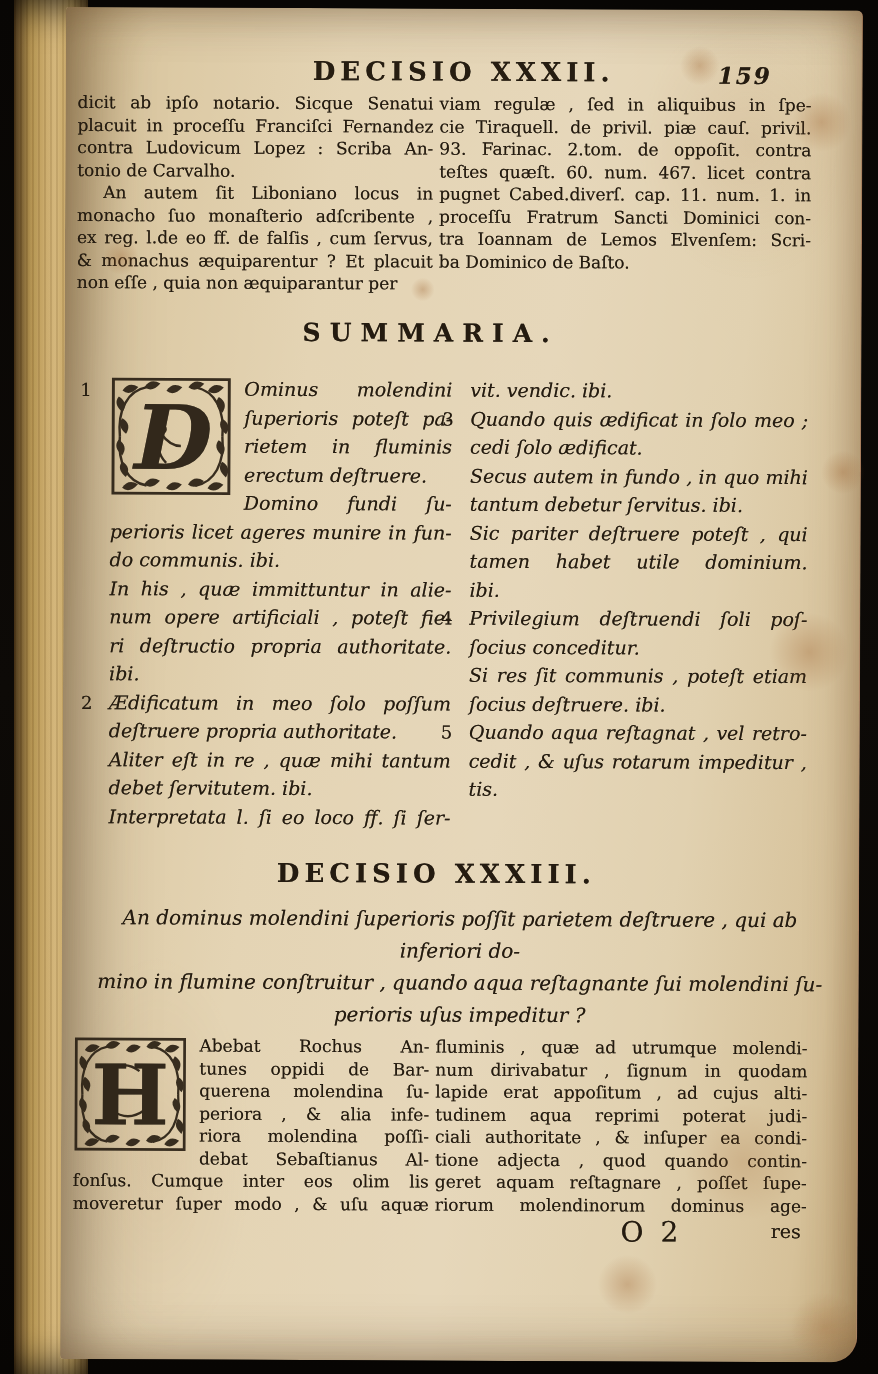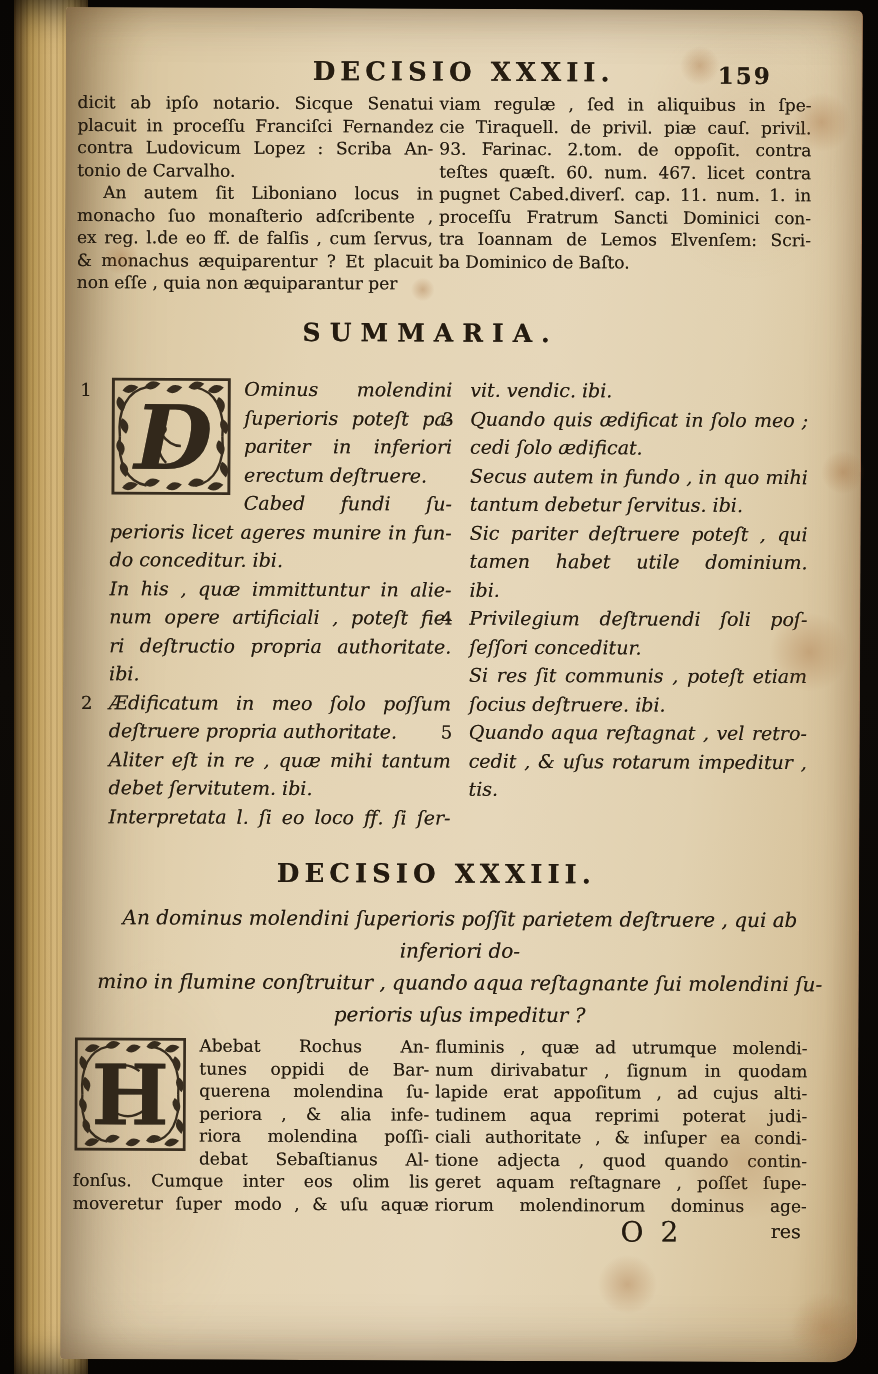--- a/index.html
+++ b/index.html
@@ -20,21 +20,21 @@
       radial-gradient(closest-side at 12% 85%,rgba(140,90,40,.08),transparent),
       linear-gradient(97deg,#c9b184 0%,#dbc8a2 9%,#e4d4b4 30%,#e6d7ba 55%,#e1d1b0 75%,#d6c199 92%,#c2a87a 100%);
     box-shadow:inset 48px 0 70px -30px rgba(70,45,20,.50),
                inset -26px 0 50px -25px rgba(110,70,35,.45),
                inset 0 30px 50px -30px rgba(90,60,30,.35),
                inset 0 -35px 60px -35px rgba(90,60,30,.40);}
   .page *{text-shadow:0 0 .6px rgba(36,27,16,.65);}
   
   .running-head{position:absolute;left:0;top:48px;width:100%;text-align:center;}
   .decisio-heading{font-size:26px;font-weight:700;letter-spacing:5px;color:#261d11;}
-  .page-number{position:absolute;left:652px;top:52px;font-size:23px;letter-spacing:2px;font-weight:600;}
+  .page-number{position:absolute;left:652px;top:52px;font-size:23px;letter-spacing:2px;font-weight:600;font-style:italic;}
   
   .col{position:absolute;}
   .line{position:relative;font-size:17px;line-height:22.5px;text-align:justify;text-align-last:justify;white-space:normal;}
   .line.end{text-align-last:left;}
   .line.ind .txt{padding-left:26px;}
   .mnum{position:absolute;left:-28px;top:1px;font-style:normal;font-size:17px;}
   
   .d32-left{left:12px;top:84px;width:356px;}
   .d32-right{left:374px;top:84px;width:372px;}
   
@@ -146,27 +146,27 @@
               <use href="#lf" x="112" y="49"></use>
             </g>
           <circle cx="42" cy="44" r="4.5" fill="#2a2014"></circle>
           <path d="M42,48 C38,58 40,66 46,72 M42,48 C47,55 52,58 58,58" stroke="#2a2014" stroke-width="2" fill="none"></path>
           <text x="52" y="77" font-family="DejaVu Serif, serif" font-size="74" font-weight="bold" fill="#241b10" text-anchor="middle">D</text>
         </svg>
       </div>
       <div>
           <div class="line"><span class="txt">Ominus  molendini</span></div>
           <div class="line"><span class="txt">ſuperioris poteſt pa-</span></div>
-          <div class="line"><span class="txt">pariter  in  inferiori</span></div>
+          <div class="line"><span class="txt">rietem  in  fluminis</span></div>
           <div class="line end"><span class="txt">erectum deſtruere.</span></div>
-          <div class="line"><span class="txt">Cabed fundi ſu-</span></div>
+          <div class="line"><span class="txt">Domino fundi ſu-</span></div>
         </div>
       <div>
           <div class="line"><span class="txt">perioris licet ageres munire in fun-</span></div>
-          <div class="line end"><span class="txt">do conceditur. ibi.</span></div>
+          <div class="line end"><span class="txt">do communis. ibi.</span></div>
           <div class="line"><span class="txt">In his , quæ immittuntur in alie-</span></div>
           <div class="line"><span class="txt">num opere artificiali , poteſt fie-</span></div>
           <div class="line"><span class="txt">ri deſtructio propria authoritate.</span></div>
           <div class="line end"><span class="txt">ibi.</span></div>
           <div class="line"><span class="mnum">2</span><span class="txt">Ædificatum in  meo ſolo poſſum</span></div>
           <div class="line end"><span class="txt">deſtruere propria authoritate.</span></div>
           <div class="line"><span class="txt">Aliter eſt in re , quæ mihi tantum</span></div>
           <div class="line end"><span class="txt">debet ſervitutem. ibi.</span></div>
           <div class="line"><span class="txt">Interpretata l. ſi eo loco ff. ſi ſer-</span></div>
         </div>
@@ -176,21 +176,21 @@
       <div>
           <div class="line end"><span class="txt">vit. vendic. ibi.</span></div>
           <div class="line"><span class="mnum">3</span><span class="txt">Quando quis ædificat  in ſolo meo ;</span></div>
           <div class="line end"><span class="txt">cedi ſolo ædificat.</span></div>
           <div class="line"><span class="txt">Secus autem in fundo , in quo mihi</span></div>
           <div class="line end"><span class="txt">tantum debetur ſervitus. ibi.</span></div>
           <div class="line"><span class="txt">Sic pariter  deſtruere  poteſt ,  qui</span></div>
           <div class="line"><span class="txt">tamen  habet  utile  dominium.</span></div>
           <div class="line end"><span class="txt">ibi.</span></div>
           <div class="line"><span class="mnum">4</span><span class="txt">Privilegium deſtruendi ſoli poſ-</span></div>
-          <div class="line end"><span class="txt">ſeſſori conceditur.</span></div>
+          <div class="line end"><span class="txt">ſocius conceditur.</span></div>
           <div class="line"><span class="txt">Si res ſit communis , poteſt etiam</span></div>
           <div class="line end"><span class="txt">ſocius deſtruere. ibi.</span></div>
           <div class="line"><span class="mnum">5</span><span class="txt">Quando aqua reſtagnat , vel retro-</span></div>
           <div class="line"><span class="txt">cedit , &amp; uſus rotarum impeditur ,</span></div>
           <div class="line end"><span class="txt">tis.</span></div>
         </div>
     </div>
 
     <div class="d33-heading">DECISIO XXXIII.</div>
 

